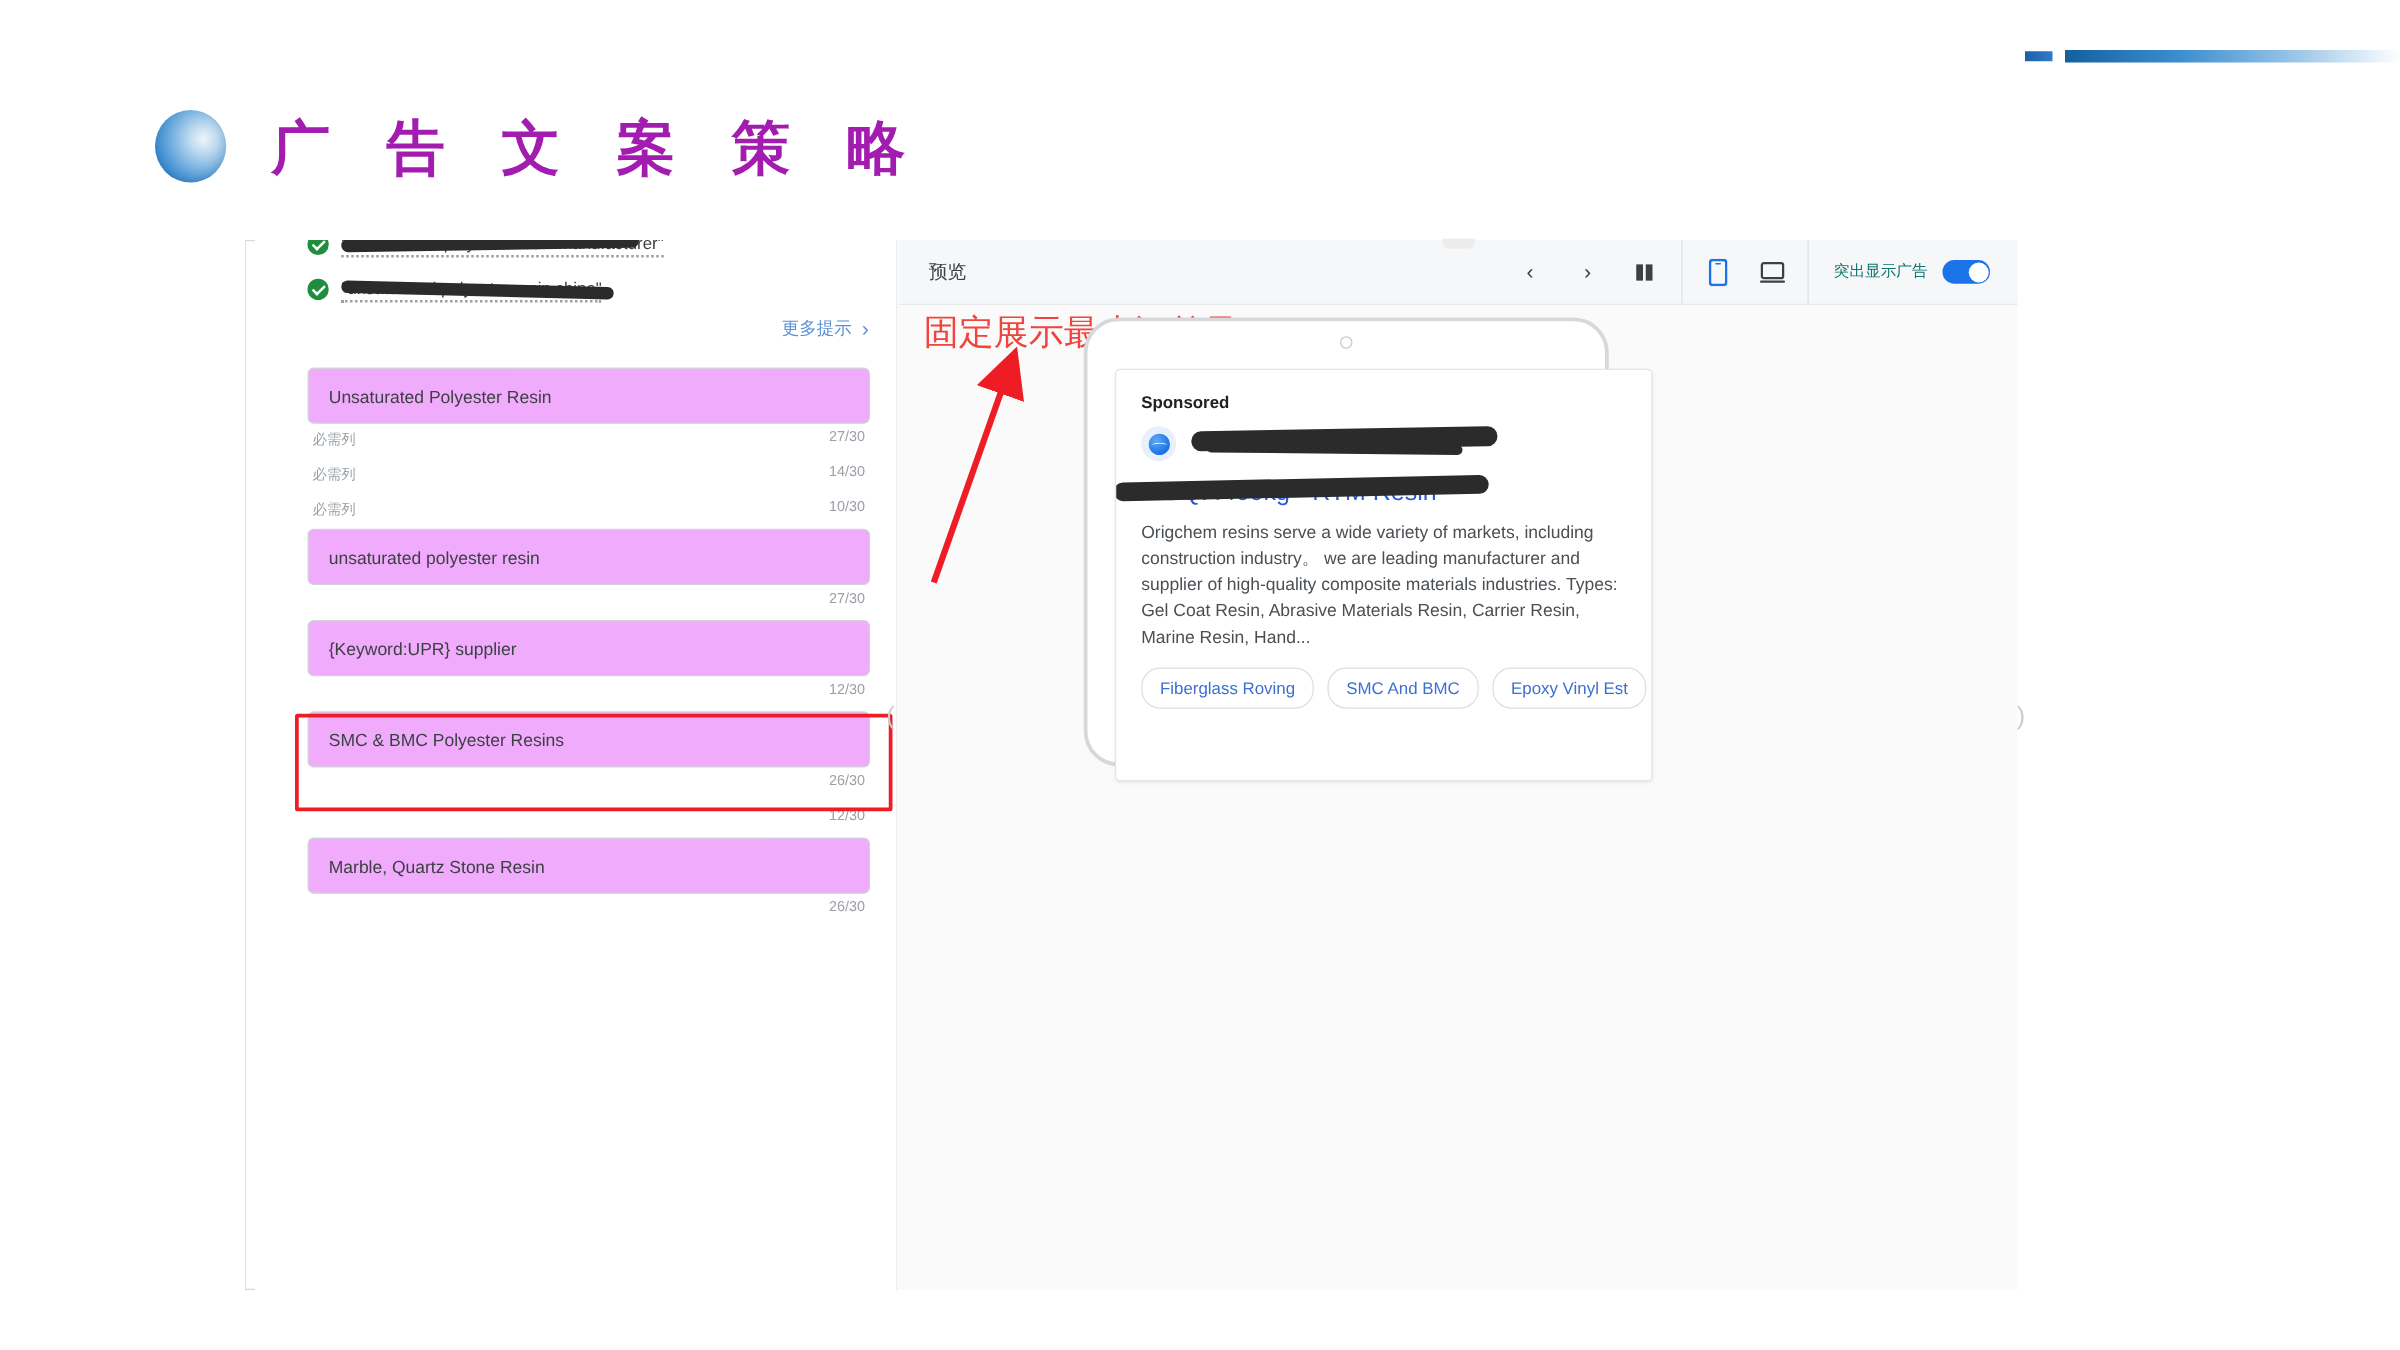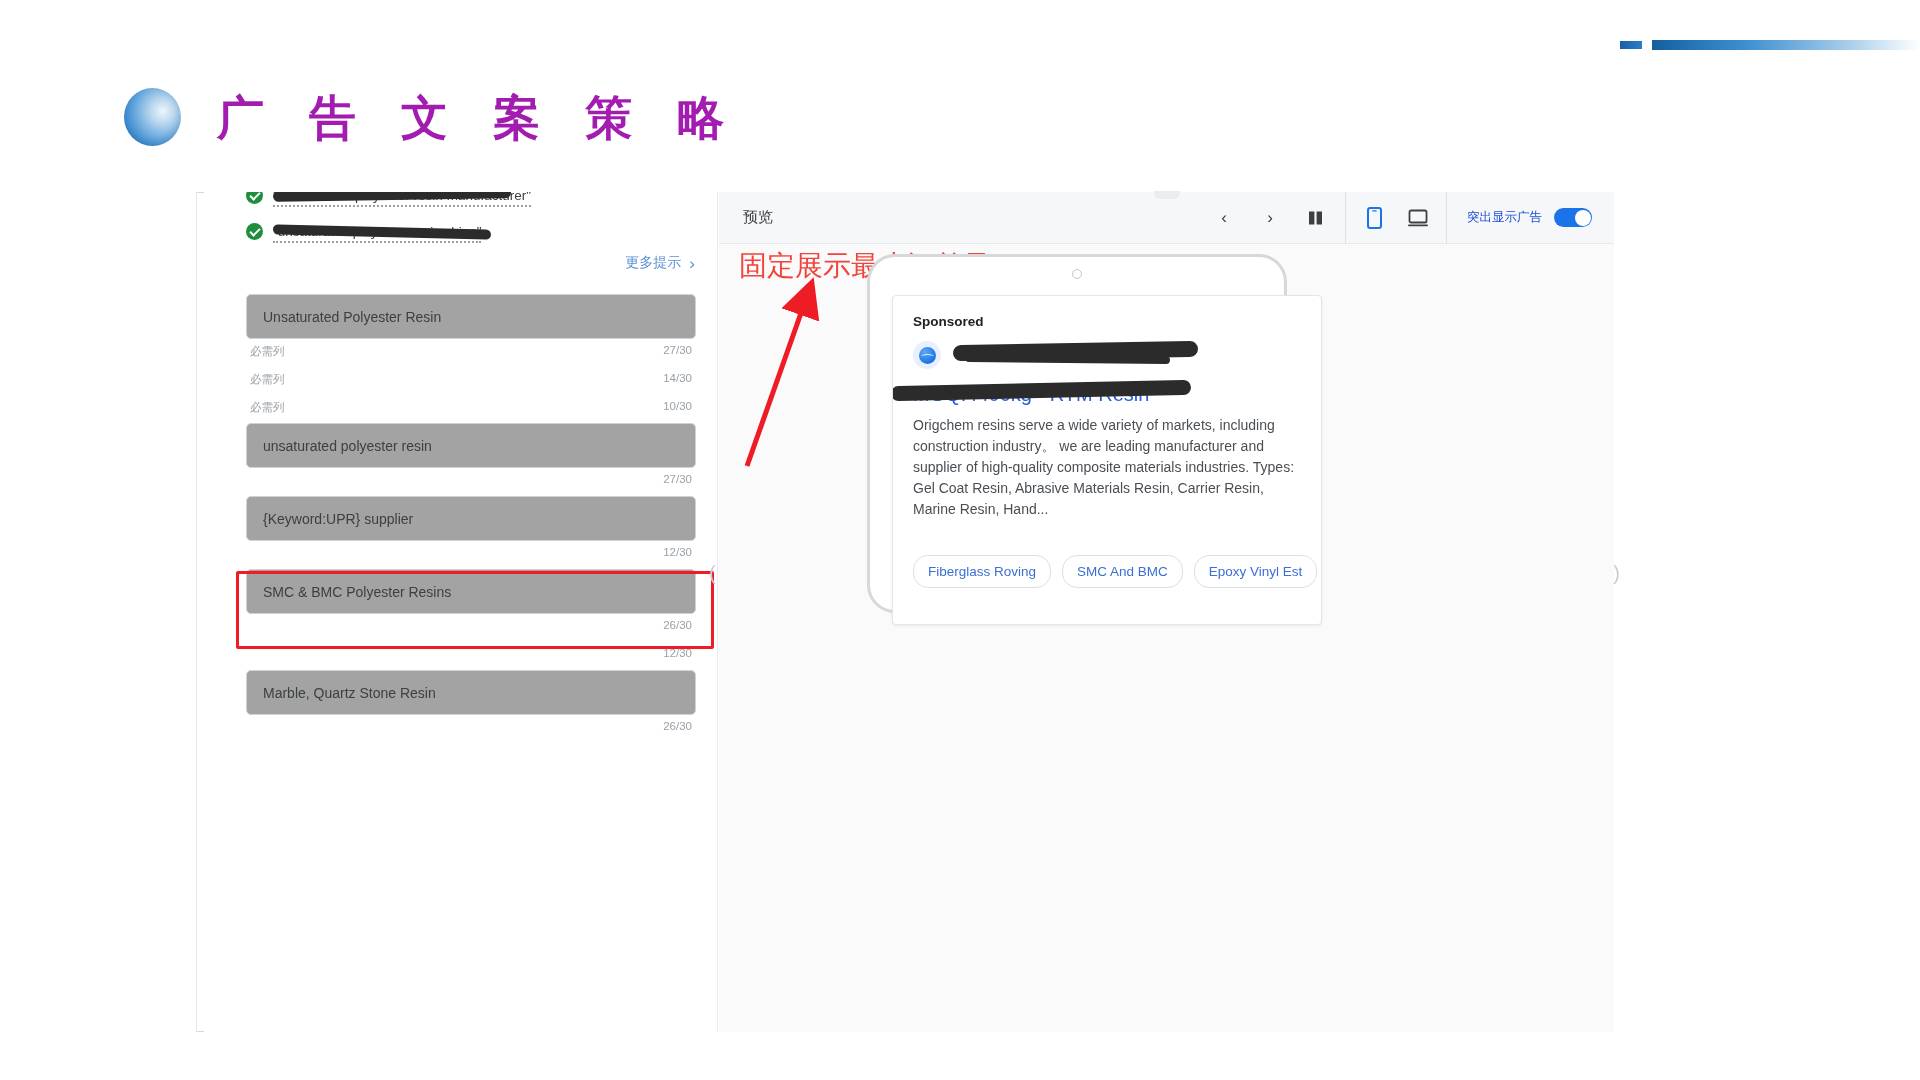--- a/index.html
+++ b/index.html
@@ -74,21 +74,21 @@
     color: #5b8fd6; font-size: 14px; display: flex; align-items: center; gap: 8px;
     cursor: pointer;
   }
   .chev { font-size: 17px; line-height: 1; color:#5b8fd6; }
 
   .field-list { position: absolute; left: 0; top: 102px; width: 494px; }
   .field-item { padding: 0 22px; margin-bottom: 4px; }
   .field-box {
     height: 45px; border: 1px solid #cfd3d7; border-radius: 5px;
     display: flex; align-items: center; padding: 0 16px;
-    font-size: 14px; color: #3c4043; background: #a3a3a3;
+    font-size: 14px; color: #3c4043; background: #f0abfc;
     justify-content: space-between;
   }
   .field-meta {
     display: flex; justify-content: space-between;
     font-size: 11.5px; color: #9aa0a6; padding: 5px 4px 0 4px; height: 24px;
   }
   .pin-wrap { display:flex; align-items:center; gap:9px; }
   .pin-circle {
     width: 29px; height: 29px; border-radius: 50%; background: #d7e6fb;
     display:flex; align-items:center; justify-content:center;
@@ -113,21 +113,21 @@
     display: flex; align-items: center;
   }
   .preview-label { font-size: 15px; color: #3c4043; margin-left: 24px; }
   .tb-right { margin-left: auto; display: flex; align-items: center; height: 52px; }
   .tb-btn {
     width: 46px; height: 52px; display:flex; align-items:center; justify-content:center;
     color:#3c4043; font-size: 17px; cursor: pointer;
   }
   .tb-sep { width:1px; height: 52px; background:#e0e2e5; margin: 0 6px; }
   .device-btn { width: 44px; height:52px; display:flex; align-items:center; justify-content:center; cursor:pointer; }
-  .hl-label { font-size: 12.5px; color:#1d4ed8; margin: 0 12px 0 14px; white-space: nowrap; }
+  .hl-label { font-size: 12.5px; color:#0f766e; margin: 0 12px 0 14px; white-space: nowrap; }
   .toggle {
     width: 38px; height: 19px; border-radius: 11px; background:#1a73e8;
     position: relative; margin-right: 22px; cursor: pointer;
   }
   .toggle::after {
     content:""; position:absolute; right: 1.5px; top: 1.5px;
     width: 16px; height: 16px; border-radius: 50%; background:#fff;
   }
   .tb-notch {
     position:absolute; left: 50%; top: -1px; transform: translateX(-50%);
@@ -176,21 +176,21 @@
 
   .ad-headline {
     margin-top: 14px; font-size: 20px; color: #2a5bd7; white-space: nowrap; position: relative;
   }
   .head-scribble { position:absolute; left:-22px; top: 0px; width: 300px; height: 15px;
     background:#2b2b2b; border-radius: 9px; transform: rotate(-1.2deg); }
   .ad-body { margin-top: 9px; font-size: 14px; line-height: 21px; color:#4a4f54; }
   .sitelinks { display:flex; gap: 11px; margin-top: 14px; }
   .sitelink {
     border:1px solid #dcdfe3; border-radius: 15px; padding: 8px 14px;
-    font-size: 13.5px; color:#3b6fd4; white-space: nowrap; cursor: pointer; margin-top: 21px;
+    font-size: 13.5px; color:#3b6fd4; white-space: nowrap; cursor: pointer;
   }
 
   .disclaimer {
     position:absolute; left: 24px; top: 538px; width: 820px;
     font-size: 11.5px; line-height: 19px; color:#5f6368;
   }
   .disclaimer a { color:#1a56c4; text-decoration: underline; }
 
   .side-brace { position:absolute; color:#c9ccd0; font-size: 20px; }
 </style>

